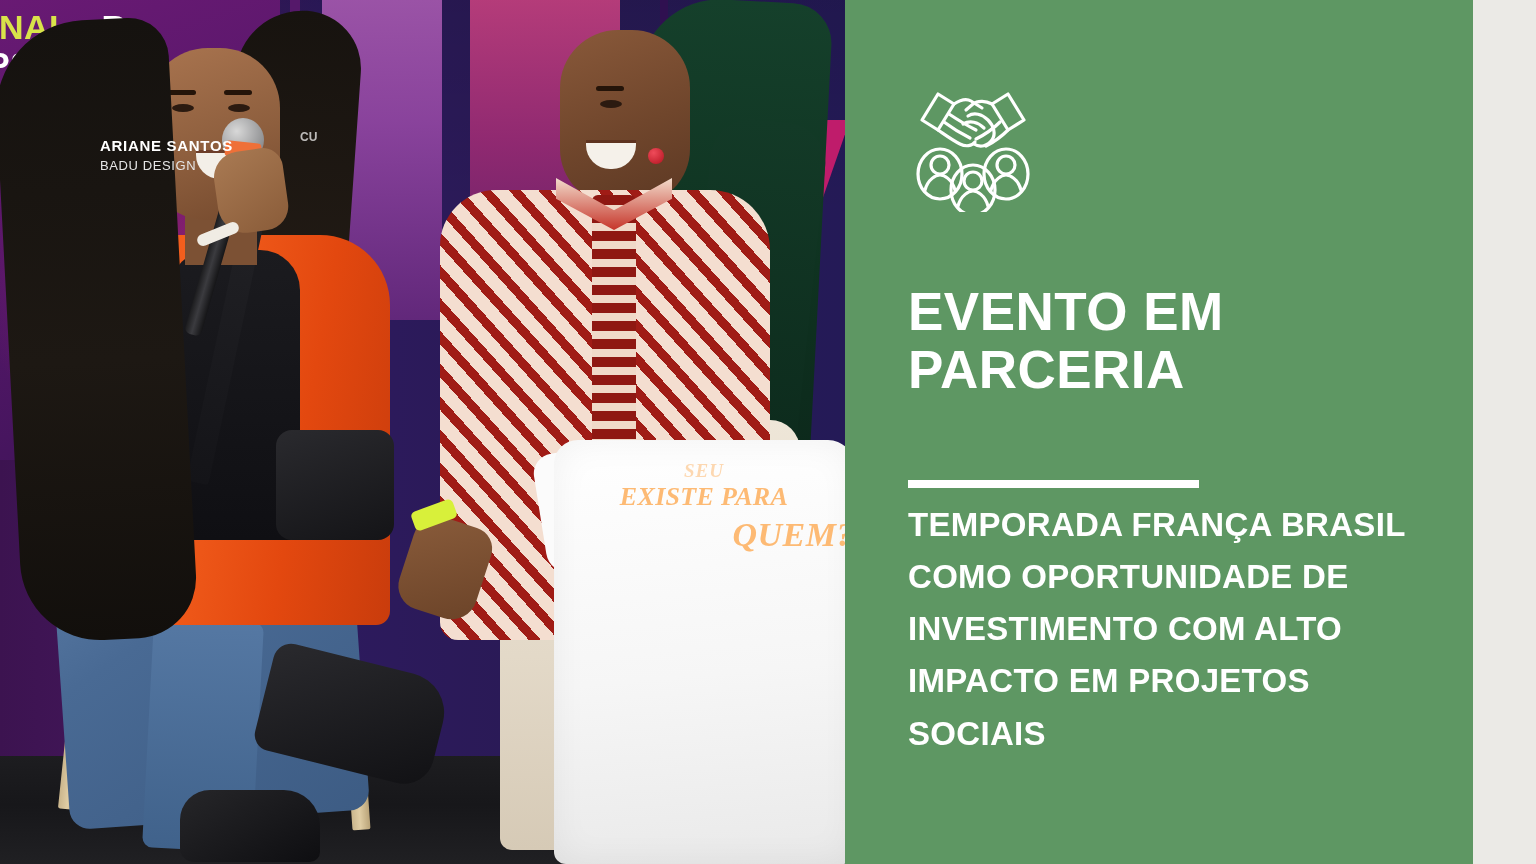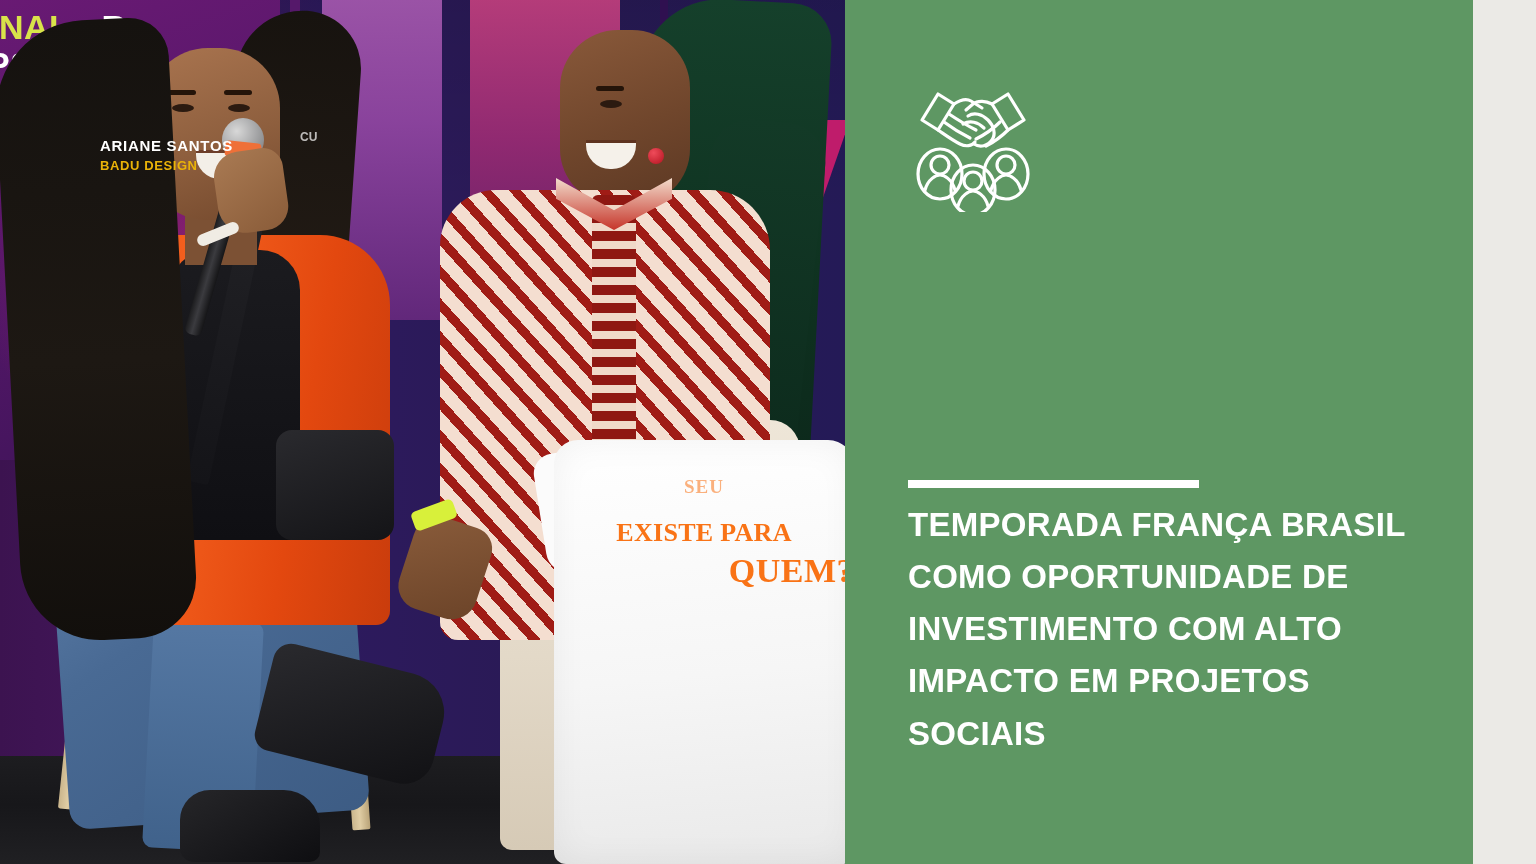--- a/index.html
+++ b/index.html
@@ -96,23 +96,23 @@
     left: 100px; top: 137px;
     color: #ffffff;
     font-size: 15px;
     font-weight: 800;
     letter-spacing: .7px;
     z-index: 4;
   }
   .speaker-org {
     position: absolute;
     left: 100px; top: 158px;
-    color: #eab308;
+    color: #e5e5e5;
     font-size: 13px;
-    font-weight: 700;
+    font-weight: 400;
     letter-spacing: .6px;
     z-index: 4;
   }
   .poster-sub {
     position:absolute;
     left: 300px; top: 130px;
     color:#ffffff; font-size: 12px; font-weight:700; opacity:.7; z-index:4;
   }
 
   
@@ -302,29 +302,30 @@
     position:absolute; left:554px; top:440px; width:300px; height:424px;
     background: linear-gradient(175deg,#ffffff 0%, #f6f6f6 55%, #e9e9e9 100%);
     border-radius: 24px 26px 12px 12px;
     box-shadow: inset 0 0 36px rgba(0,0,0,.06);
   }
   .tshirt-sleeve-l {
     position:absolute; left:540px; top:452px; width:52px; height:120px;
     background: #fbfbfb; border-radius: 20px 6px 24px 22px; transform: rotate(-9deg);
   }
   .tshirt-text {
-    position:absolute; left:554px; top:476px; width:300px;
+    position:absolute; left:554px; top:460px; width:300px;
     text-align:center;
-    color:#f97316;
+    color:#fdba74;
     font-family:"Liberation Serif", serif;
     font-weight: 700;
+    font-style: italic;
   }
   .ts-l1 { font-size: 19px; letter-spacing:1px; opacity:.55;}
   .ts-l2 { font-size: 28px; letter-spacing:.5px; margin-top:4px;}
-  .ts-l3 { font-size: 26px; letter-spacing:.3px; margin-top:20px;}
+  .ts-l3 { font-size: 26px; letter-spacing:.3px; margin-top:0;}
   .ts-l4 { font-size: 34px; letter-spacing:.5px; margin-top:4px;text-align:right;}
 
   
   .panel {
     position: absolute;
     left: 845px; top: 0;
     width: 628px; height: 864px;
     background: #5E9763;
   }
   .right-strip {
@@ -484,20 +485,21 @@
         <ellipse cx="98" cy="102" rx="22" ry="25"></ellipse>
         <circle cx="98" cy="93" r="9"></circle>
         <path d="M83 118 C86 107 94 103 98 103 C102 103 110 107 113 118"></path>
 
         <ellipse cx="65" cy="118" rx="22" ry="25"></ellipse>
         <circle cx="65" cy="109" r="9"></circle>
         <path d="M50 134 C53 123 61 119 65 119 C69 119 77 123 80 134"></path>
       </svg>
     </div>
 
+    <div class="panel-title">EVENTO EM PARCERIA</div>
 
     <div class="divider"></div>
 
     <div class="panel-sub">TEMPORADA FRANÇA BRASIL COMO OPORTUNIDADE DE INVESTIMENTO COM ALTO IMPACTO EM PROJETOS SOCIAIS</div>
   </div>
 
   <div class="right-strip"></div>
 
 </div>
 

